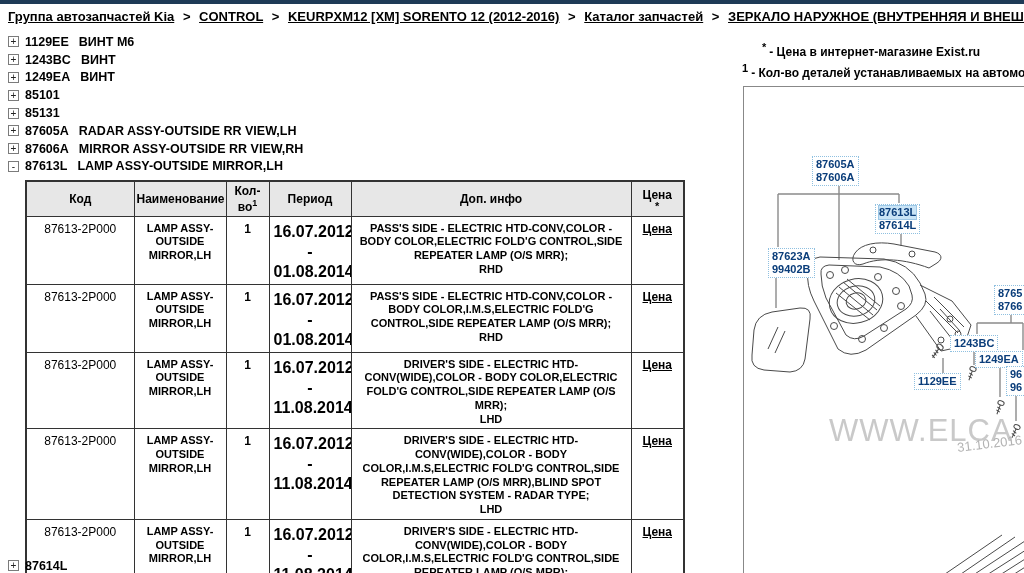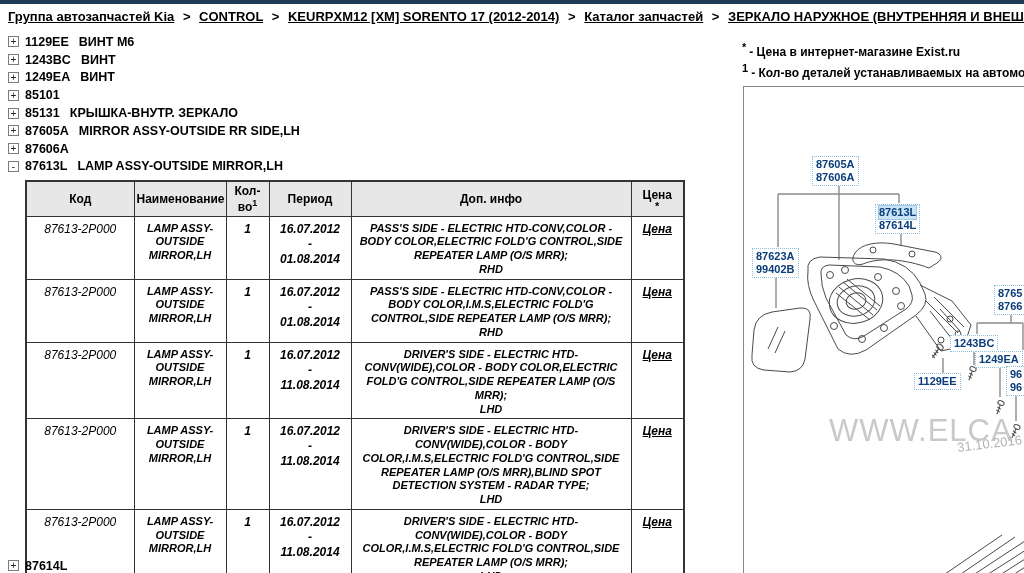--- a/index.html
+++ b/index.html
@@ -24,24 +24,24 @@
     font-weight:normal;color:#222;flex:0 0 11px;}
   .tcode{margin-right:10px;}
   .tree-bottom{position:absolute;left:8px;top:557px;font-size:12.5px;font-weight:bold;}
   
   table.parts{position:absolute;left:25px;top:180px;width:658px;border-collapse:collapse;
     table-layout:fixed;font-size:11px;font-weight:bold;text-align:center;}
   table.parts th,table.parts td{border:1px solid var(--tbl-border);overflow:hidden;}
   table.parts{border:2px solid var(--tbl-border);}
   table.parts thead tr{height:35px;}
   table.parts thead th{background:var(--head-bg);font-size:12px;vertical-align:middle;padding:1px 2px;}
-  table.parts td{vertical-align:top;padding:5px 4px 2px 4px;line-height:1.25;font-style:italic;}
+  table.parts td{vertical-align:top;padding:5px 4px 2px 4px;line-height:1.25;}
   td.c-code{font-weight:normal;font-size:12px;}
   td.c-qty{font-size:12px;}
-  td.c-period{font-size:12px;}
+  td.c-period{font-size:16px;}
   .price-link{font-size:12px;font-weight:bold;color:var(--link);text-decoration:underline;cursor:pointer;}
   .hsup{vertical-align:super;font-size:9px;}
   .head-sub{font-size:11px;line-height:8px;}
   tr.r1{height:62px;} tr.r2{height:60px;} tr.r3{height:65px;} tr.r4{height:85px;} tr.r5{height:68px;}
   
   .note{position:absolute;left:742px;font-size:12px;font-weight:bold;white-space:nowrap;}
   .note .sym{vertical-align:super;font-size:11px;margin-right:3px;}
   
   .dbox{position:absolute;left:743px;top:86px;width:300px;height:500px;border:1px solid #888;background:#fff;}
   .dlabel{position:absolute;font-size:11px;font-weight:bold;color:var(--label-text);
@@ -59,21 +59,21 @@
 <body>
 
 <div class="stage">
   <div class="topbar"></div>
 
   <div class="breadcrumb">
     <span class="bc-link">Группа автозапчастей Kia</span>
     <span class="bc-sep">&gt;</span>
     <span class="bc-link">CONTROL</span>
     <span class="bc-sep">&gt;</span>
-    <span class="bc-link">KEURPXM12 [XM] SORENTO 17 (2012-2014)</span>
+    <span class="bc-link">KEURPXM12 [XM] SORENTO 12 (2012-2016)</span>
     <span class="bc-sep">&gt;</span>
     <span class="bc-link">Каталог запчастей</span>
     <span class="bc-sep">&gt;</span>
     <span class="bc-link">ЗЕРКАЛО НАРУЖНОЕ (ВНУТРЕННЯЯ И ВНЕШНЯЯ ОТД</span>
   </div>
 
   <div class="tree">
     <div class="tree-item">
       <span class="tico">+</span>
       <span class="tcode">1129EE</span>
@@ -89,30 +89,30 @@
       <span class="tcode">1249EA</span>
       <span class="tname">ВИНТ</span>
     </div>
     <div class="tree-item">
       <span class="tico">+</span>
       <span class="tcode">85101</span>
     </div>
     <div class="tree-item">
       <span class="tico">+</span>
       <span class="tcode">85131</span>
-      <span class="tname">КРЫШКА-ВНУТР. ЗЕРКАЛО</span>
     </div>
     <div class="tree-item">
       <span class="tico">+</span>
       <span class="tcode">87605A</span>
-      <span class="tname">MIRROR ASSY-OUTSIDE RR SIDE,LH</span>
+      <span class="tname">RADAR ASSY-OUTSIDE RR VIEW,LH</span>
     </div>
     <div class="tree-item">
       <span class="tico">+</span>
       <span class="tcode">87606A</span>
+      <span class="tname">MIRROR ASSY-OUTSIDE RR VIEW,RH</span>
     </div>
     <div class="tree-item">
       <span class="tico">-</span>
       <span class="tcode">87613L</span>
       <span class="tname">LAMP ASSY-OUTSIDE MIRROR,LH</span>
     </div>
   </div>
 
   <table class="parts">
     <colgroup>
@@ -215,21 +215,21 @@
     </tbody>
   </table>
 
   <div class="tree-bottom">
     <div class="tree-item">
       <span class="tico">+</span>
       <span class="tcode">87614L</span>
     </div>
   </div>
 
-  <div class="note" style="top:41px;">
+  <div class="note" style="top:41px;margin-left:20px;">
     <span class="sym">*</span><span>- Цена в интернет-магазине Exist.ru</span>
   </div>
   <div class="note" style="top:62px;">
     <span class="sym">1</span><span>- Кол-во деталей устанавливаемых на автомоб</span>
   </div>
 
   <div class="dbox">
     <svg class="draw" width="300" height="500" viewBox="0 0 300 500">
       <g stroke="#8a8a8a" stroke-width="1.4" fill="none">
         <path d="M95,99 V173"></path>
@@ -305,21 +305,21 @@
     <div class="wm-date">31.10.2016</div>
 
     <div class="dlabel" style="left:68px;top:69px;">
       <span class="dline">87605A</span>
       <span class="dline">87606A</span>
     </div>
     <div class="dlabel" style="left:131px;top:117px;">
       <span class="dline hl">87613L</span>
       <span class="dline">87614L</span>
     </div>
-    <div class="dlabel" style="left:8px;top:161px;">
+    <div class="dlabel" style="left:24px;top:161px;">
       <span class="dline">87623A</span>
       <span class="dline">99402B</span>
     </div>
     <div class="dlabel" style="left:250px;top:198px;width:56px;text-align:left;">
       <span class="dline">8765</span>
       <span class="dline">8766</span>
     </div>
     <div class="dlabel" style="left:206px;top:248px;">
       <span class="dline">1243BC</span>
     </div>

